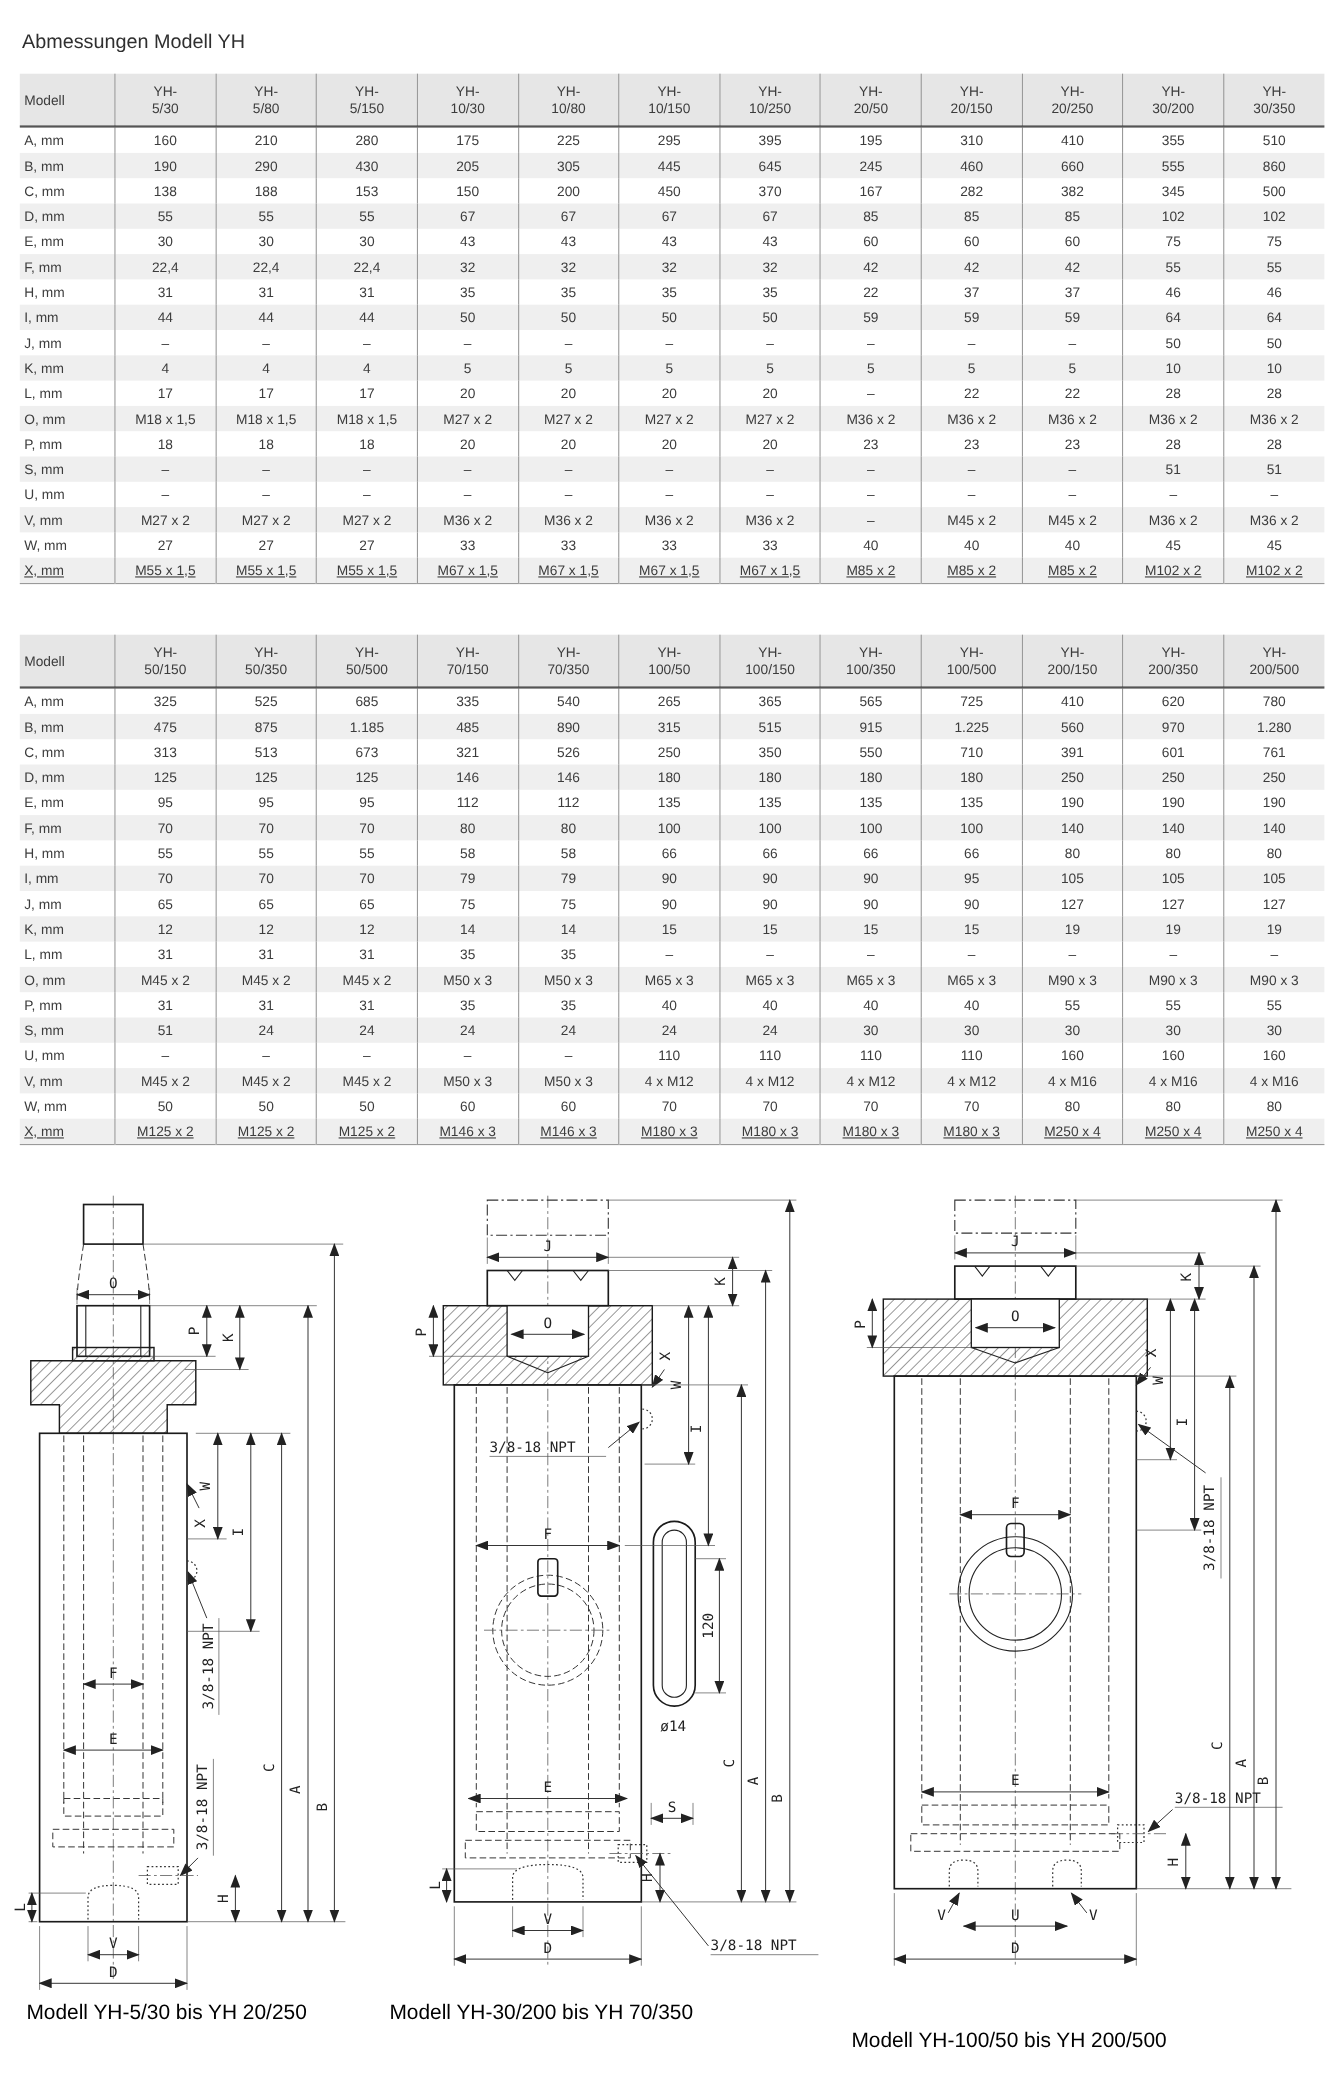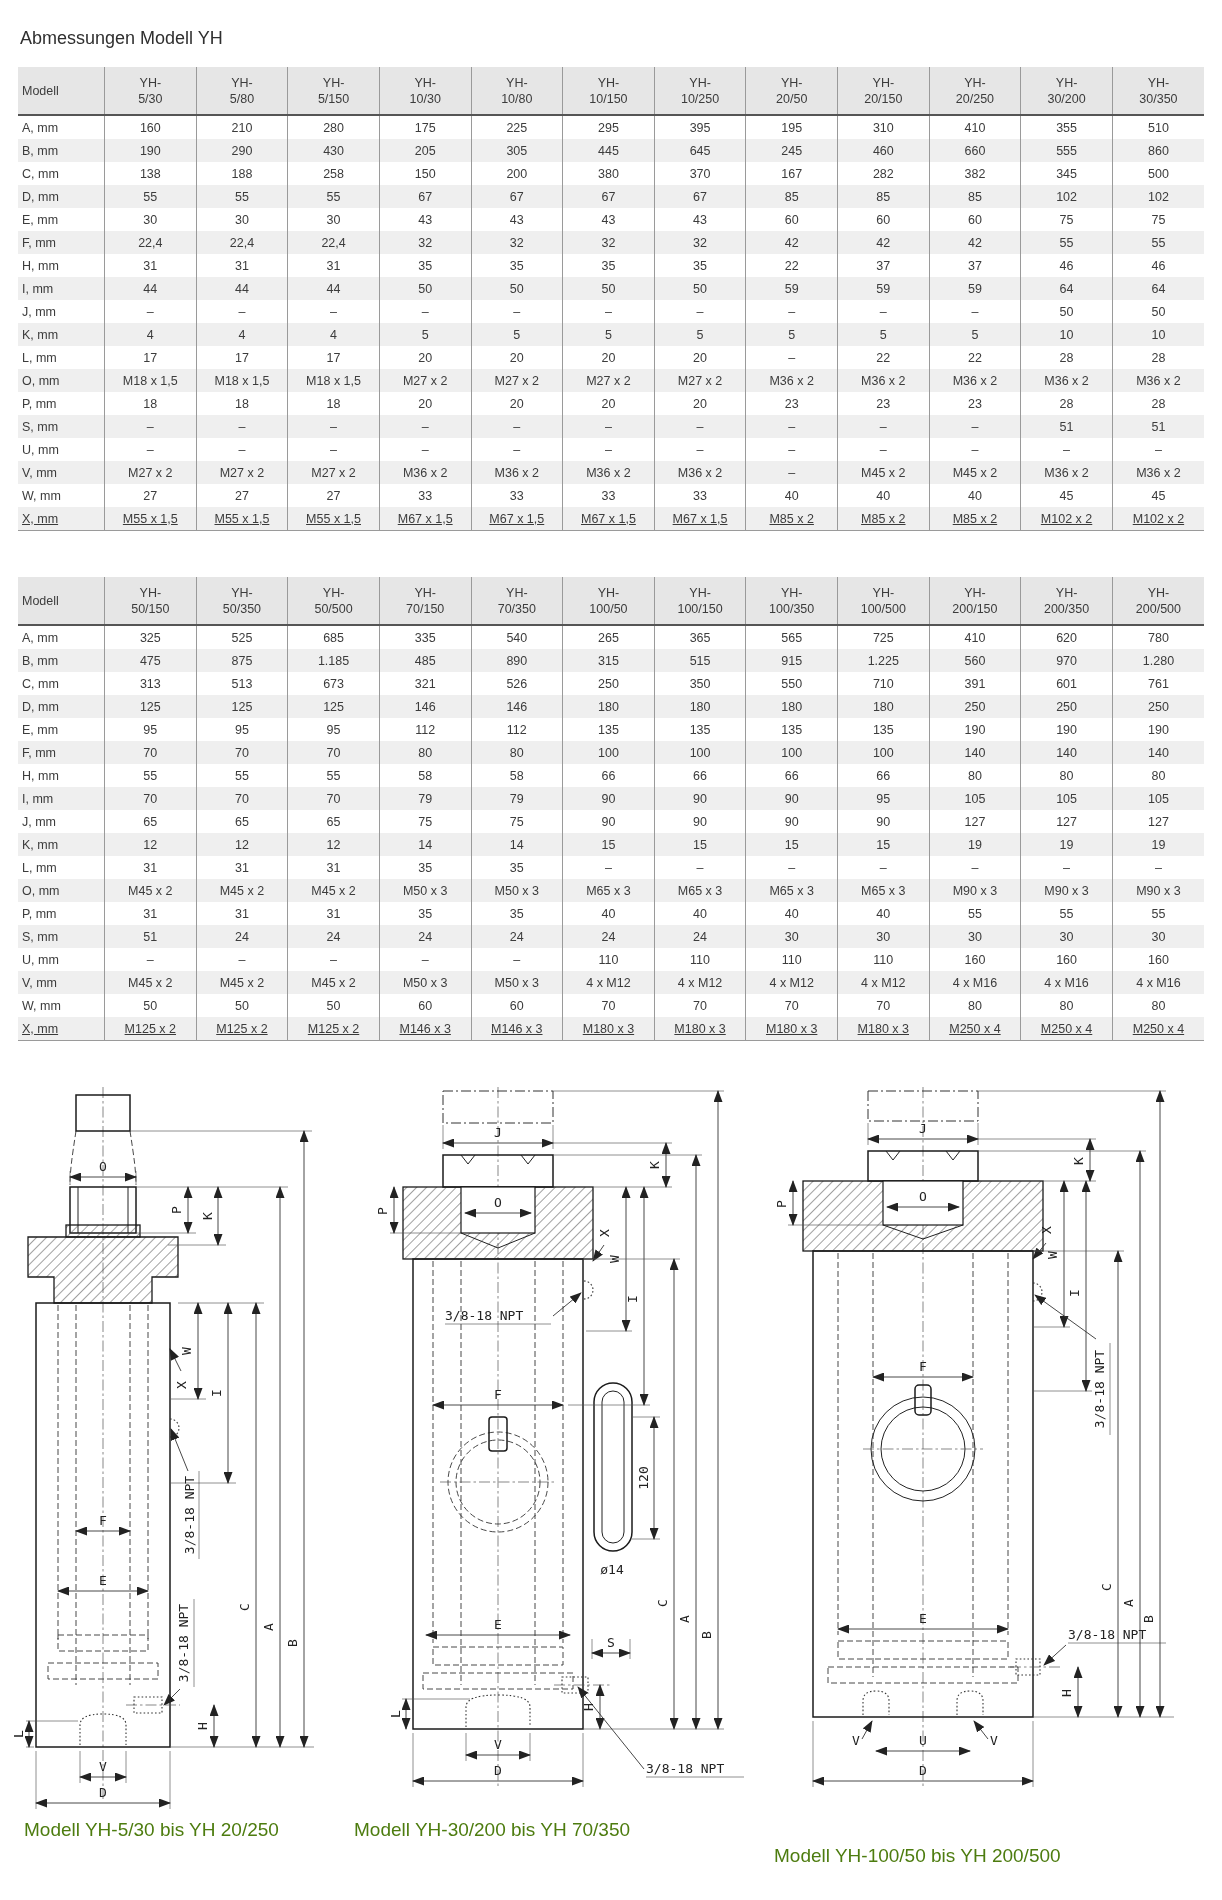--- a/index.html
+++ b/index.html
@@ -12,21 +12,21 @@
     border-left:1px solid #9a9a9a;font-weight:400;color:#3c3c3c;
   }
   table.dim th{background:#e6e6e6;white-space:pre-line;vertical-align:middle;height:40px;}
   table.dim thead tr{border-bottom:2px solid #555;}
   table.dim th.lbl, table.dim td.lbl{border-left:none;text-align:left;padding-left:4px;width:80px;}
   table.dim tbody tr:nth-child(even){background:#efefef;}
   table.dim tbody tr:last-child{border-bottom:1px solid #9a9a9a;text-decoration:underline;}
   .figures{display:flex;gap:20px;align-items:flex-start;margin-top:10px;}
   .fig{display:flex;flex-direction:column;}
   .fig svg{overflow:visible;display:block;}
-  .caption{font-size:19px;color:#4d7c0f;margin:6px 0 0 6px;}
+  .caption{font-size:19px;color:#000000;margin:6px 0 0 6px;}
   .fig3 .caption{margin-top:32px;}
   
   .ol{fill:none;stroke:#1b1b1b;stroke-width:1.5;}
   .ol2{fill:none;stroke:#222;stroke-width:1;}
   .dash{fill:none;stroke:#333;stroke-width:0.9;stroke-dasharray:6 3;}
   .dot{fill:none;stroke:#333;stroke-width:1.1;stroke-dasharray:1.6 2.2;}
   .cl{fill:none;stroke:#555;stroke-width:0.7;stroke-dasharray:11 3 2.5 3;}
   .cdash{fill:none;stroke:#333;stroke-width:1;stroke-dasharray:10 3 2 3;}
   .dim{fill:none;stroke:#333;stroke-width:0.9;}
   .ext{fill:none;stroke:#555;stroke-width:0.65;}
@@ -99,24 +99,24 @@
           <td>245</td>
           <td>460</td>
           <td>660</td>
           <td>555</td>
           <td>860</td>
         </tr>
         <tr>
           <td class="lbl">C, mm</td>
           <td>138</td>
           <td>188</td>
-          <td>258</td>
+          <td>153</td>
           <td>150</td>
           <td>200</td>
-          <td>380</td>
+          <td>450</td>
           <td>370</td>
           <td>167</td>
           <td>282</td>
           <td>382</td>
           <td>345</td>
           <td>500</td>
         </tr>
         <tr>
           <td class="lbl">D, mm</td>
           <td>55</td>

